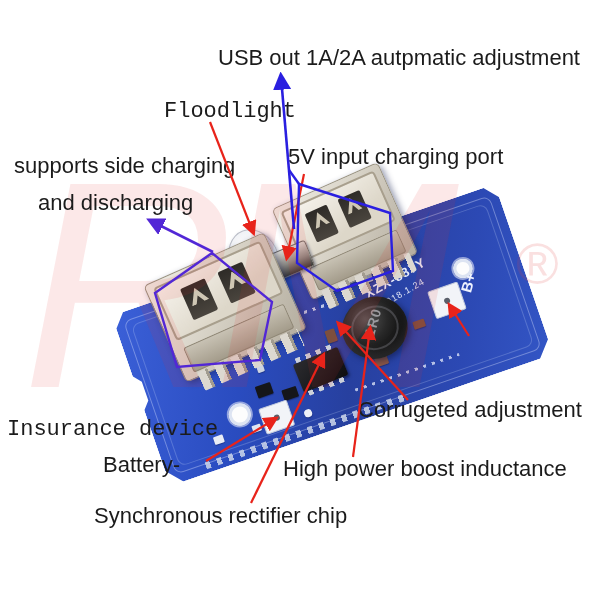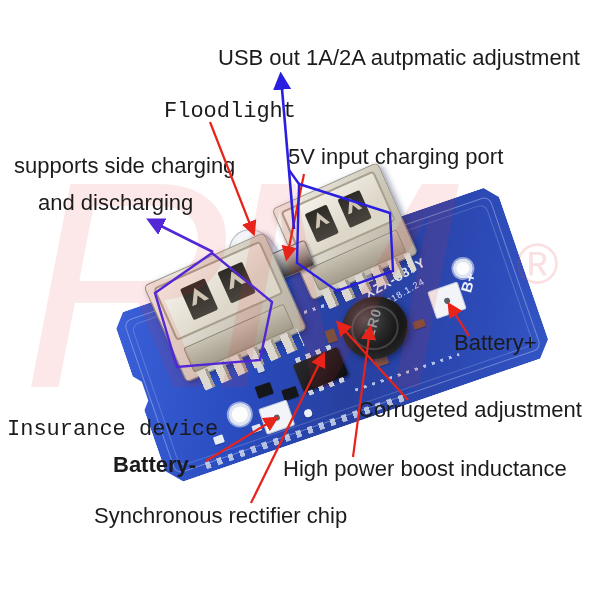--- a/index.html
+++ b/index.html
@@ -152,24 +152,23 @@
     <div class="pad" style="left:108px;top:136px;width:28px;height:25px;"></div>
     <div class="hole" style="left:338px;top:60px;width:19px;height:19px;"></div>
     <div class="hole" style="left:78px;top:124px;width:22px;height:22px;"></div>
   </div>
 
   <div class="lbl" style="left:218px;top:45px;">USB out 1A/2A autpmatic adjustment</div>
   <div class="lbl" style="left:164px;top:99px;font-family:Liberation Mono, monospace;">Floodlight</div>
   <div class="lbl" style="left:14px;top:153px;">supports side charging</div>
   <div class="lbl" style="left:14px;top:190px;margin-left:24px;">and discharging</div>
   <div class="lbl" style="left:288px;top:144px;">5V input charging port</div>
-  <div class="lbl" style="left:454px;top:330px;">Battery+</div>
   <div class="lbl" style="left:358px;top:397px;">Corrugeted adjustment</div>
   <div class="lbl" style="left:7px;top:417px;font-family:Liberation Mono, monospace;">Insurance device</div>
-  <div class="lbl" style="left:113px;top:452px;font-weight:bold;">Battery-</div>
+  <div class="lbl" style="left:103px;top:452px;">Battery-</div>
   <div class="lbl" style="left:283px;top:456px;">High power boost inductance</div>
   <div class="lbl" style="left:94px;top:503px;">Synchronous rectifier chip</div>
 
   <svg class="overlay" width="600" height="600" viewBox="0 0 600 600">
     <defs>
       <marker id="ah-red" viewBox="0 0 10 10" refX="7" refY="5" markerWidth="7" markerHeight="7" orient="auto-start-reverse">
         <path d="M0,0 L10,5 L0,10 z" fill="#e8231a"></path>
       </marker>
       <marker id="ah-blue" viewBox="0 0 10 10" refX="7" refY="5" markerWidth="7" markerHeight="7" orient="auto-start-reverse">
         <path d="M0,0 L10,5 L0,10 z" fill="#2a1fe0"></path>

